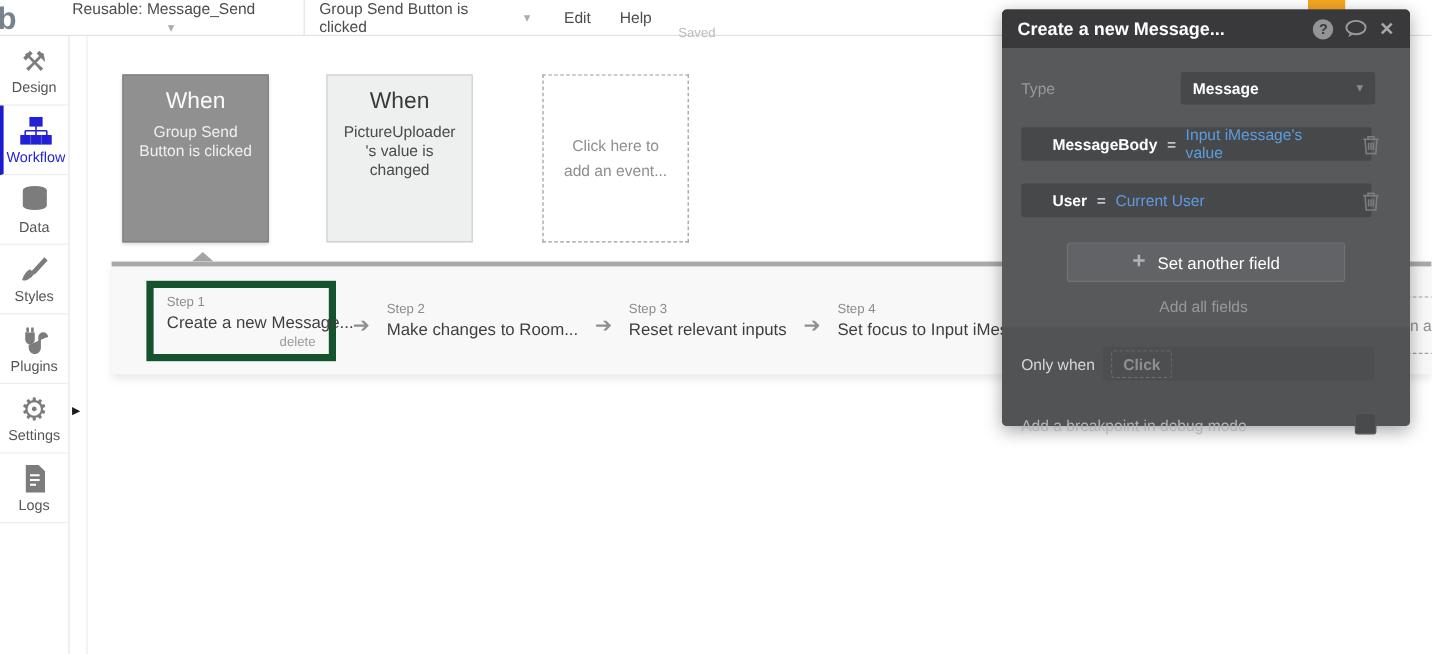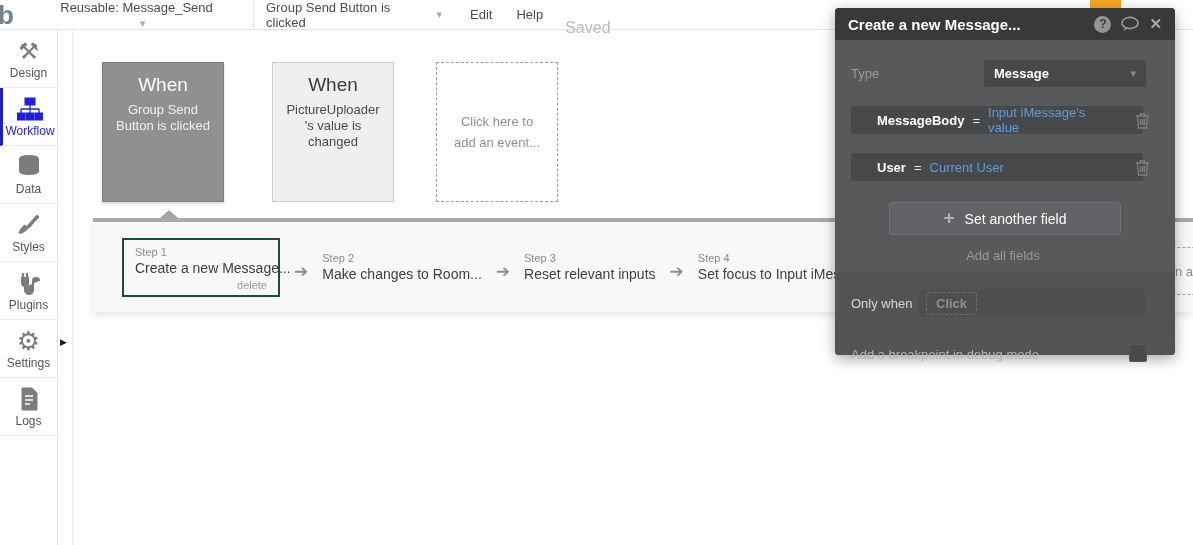--- a/index.html
+++ b/index.html
@@ -11,21 +11,21 @@
   .topbar { position:absolute; left:0; top:0; width:1193px; height:30px;
     background:#fff; border-bottom:1px solid #e3e3e3; display:flex; align-items:center; z-index:5; }
   .logo { width:22px; margin-left:-4px; font-size:26px; font-weight:bold; color:#76828c; line-height:26px; padding-left:2px; }
   .tb-dd { display:flex; align-items:center; height:30px; padding:0 10px 0 12px; cursor:pointer; }
   .tb-dd .lbl { font-size:13px; color:#4c4c4c; }
   .tb-dd .caret { color:#a9adb2; font-size:11px; margin-left:12px; }
   .dd1 { width:235px; justify-content:space-between;flex-direction:column; }
   .dd2 { width:198px; justify-content:space-between; }
   .tb-sep { width:1px; height:30px; background:#e3e3e3; }
   .tb-link { font-size:13px; color:#4c4c4c; padding:0 18px; cursor:pointer; }
-  .tb-saved { font-size:16px; color:#b9bcbf; padding-left:4px;margin-top:27px; }
+  .tb-saved { font-size:11px; color:#b9bcbf; padding-left:4px;margin-top:27px; }
   .issues-btn { position:absolute; left:1090px; top:0; width:31px; height:9px; background:#f5a623; z-index:6; }
 
   
   .sidebar { position:absolute; left:0; top:30px; width:58px; height:515px;
     background:#fff; border-right:1px solid #e4e4e4; z-index:4; }
   .sb-item { height:58px; border-bottom:1px solid #ededed; display:flex; flex-direction:column;
     align-items:center; justify-content:center; cursor:pointer; position:relative; }
   .sb-item .sb-ico { height:28px; display:flex; align-items:center; justify-content:center;
     color:#7c7c7c; font-size:23px; }
   .sb-item .sb-lbl { font-size:12px; color:#555; margin-top:1px; }
@@ -34,38 +34,38 @@
   .sb-item.active .sb-lbl { color:#2424d8; }
   .sb-item svg { stroke:#7c7c7c; fill:#7c7c7c; }
   .sb-item.active svg { stroke:#2121d8; fill:#2121d8; }
   .expand-arrow { position:absolute; left:60px; top:337px; font-size:9px; color:#1a1a1a; z-index:4; }
   .canvas-edge { position:absolute; left:72px; top:30px; width:1px; height:515px; background:#ededed; }
 
   
   .event-box { position:absolute; top:62px; width:122px; height:140px; text-align:center; cursor:pointer; }
   .ev1 { left:102px; background:#909090; border:1px solid #7d7d7d; box-shadow:0 2px 3px rgba(0,0,0,.15); }
   .ev2 { left:272px; background:#eef0f0; border:1px solid #c9cdcd; }
-  .ev3 { left:436px; border:1px dashed #9a9a9a; display:flex; align-items:center; justify-content:center; }
+  .ev3 { left:452px; border:1px dashed #9a9a9a; display:flex; align-items:center; justify-content:center; }
   .ev-title { font-size:19px; padding-top:11px; }
   .ev-sub { font-size:13px; line-height:16px; padding:6px 9px 0 9px; }
   .ev1 .ev-title { color:#fbfbfb; } .ev1 .ev-sub { color:#f0f0f0; }
   .ev2 .ev-title { color:#3a3a3a; } .ev2 .ev-sub { color:#4a4a4a; }
   .ev3 .ev-ph { font-size:13px; line-height:21px; color:#8f8f8f; padding:0 14px; }
 
   
   .steps-caret { position:absolute; left:160px; top:210px; width:0; height:0;
     border-left:9px solid transparent; border-right:9px solid transparent;
     border-bottom:8px solid #a5a5a5; z-index:1; }
   .steps-bar { position:absolute; left:93px; top:218px; width:1100px; height:94px;
     background:#f8f8f8; border-top:4px solid #a9a9a9; box-shadow:0 4px 7px rgba(0,0,0,.09); z-index:1; }
   .steps-inner { display:flex; align-items:center; height:100%; padding-left:29px; }
   .step { cursor:pointer; }
   .step-label { font-size:11px; color:#8c8c8c; }
   .step-title { font-size:14px; color:#3f3f3f; margin-top:2px; white-space:nowrap; }
-  .step-sel { border:2px solid #14532d; padding:6px 11px 4px 11px; width:158px; background:transparent; }
+  .step-sel { border:6px solid #14532d; padding:6px 11px 4px 11px; width:158px; background:transparent; }
   .step-del { font-size:11px; color:#9a9a9a; text-align:right; margin-top:3px; cursor:pointer; }
   .step-arrow { font-size:17px; color:#8f8f8f; padding:0 14px; margin-top:8px; }
   .action-ph { position:absolute; left:1033px; top:247px; width:232px; height:48px;
     border:1px dashed #a0a0a0; display:flex; align-items:center; justify-content:center; z-index:1; }
   .action-ph span { font-size:13px; color:#8f8f8f; white-space:nowrap; }
 
   
   .panel { position:absolute; left:835px; top:8px; width:340px; height:347px;
     background:#58595b; border-radius:4px; box-shadow:0 4px 14px rgba(0,0,0,.35); z-index:10; }
   .panel-hd { height:32px; background:#39393b; border-radius:4px 4px 0 0;

